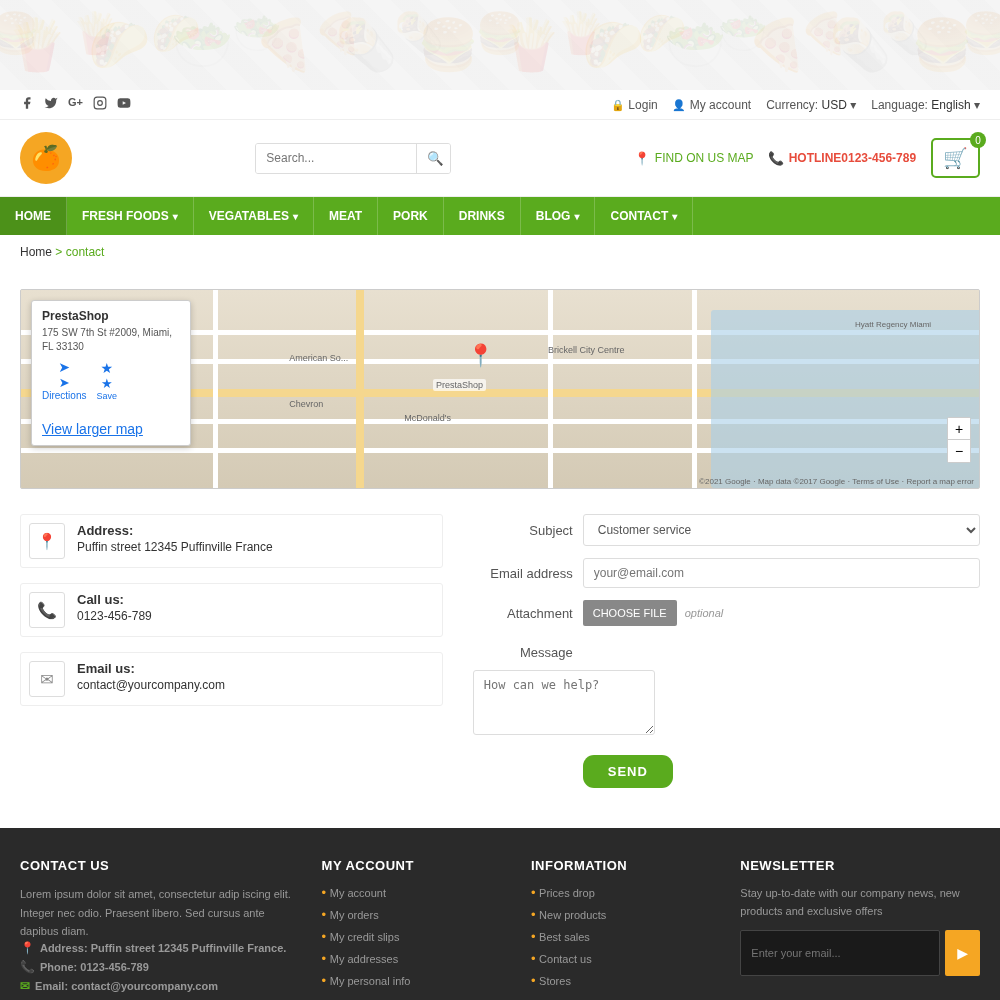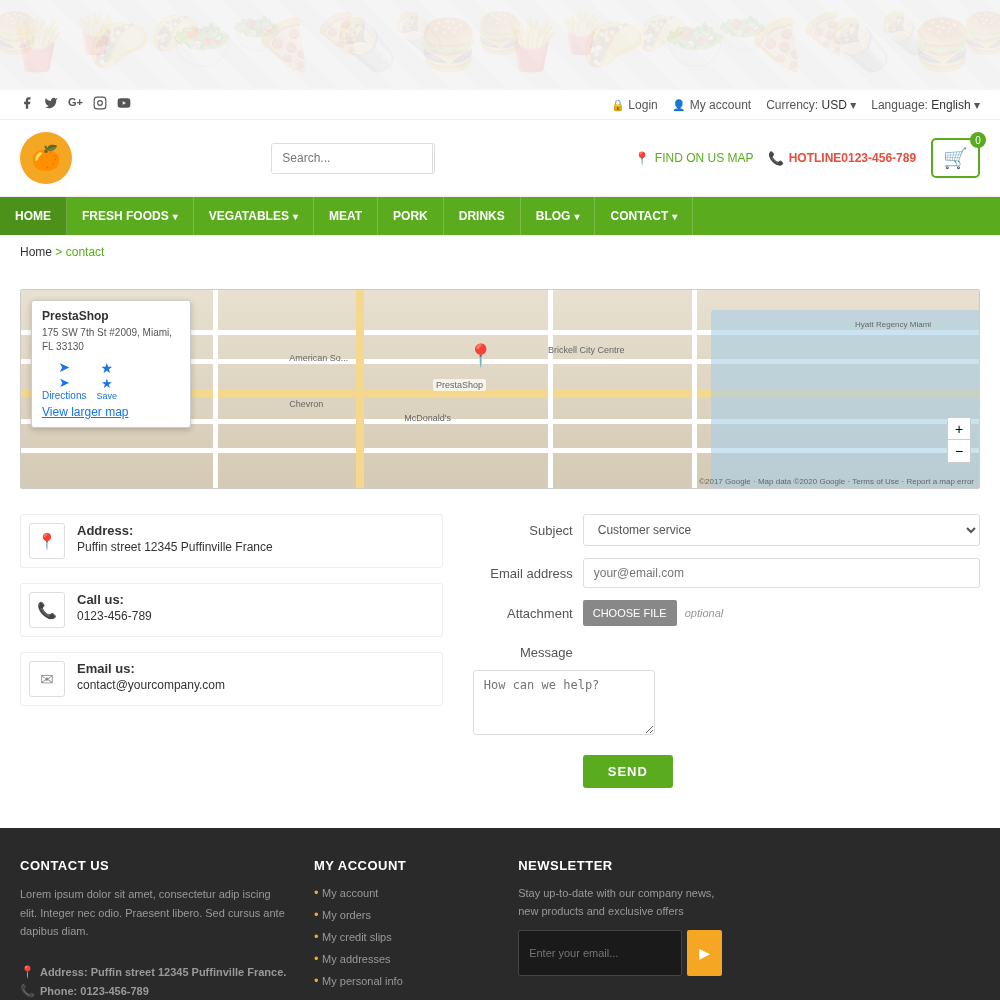--- a/index.html
+++ b/index.html
@@ -33,21 +33,21 @@
     .lock-icon::before { content: '🔒'; font-size: 11px; }
     .user-icon::before { content: '👤'; font-size: 11px; }
 
     
     .header { background: #fff; padding: 12px 20px; display: flex; align-items: center; justify-content: space-between; border-bottom: 1px solid #eee; }
     .logo-area { display: flex; align-items: center; gap: 10px; }
     .logo-circle { width: 52px; height: 52px; background: #f5a623; border-radius: 50%; display: flex; align-items: center; justify-content: center; font-size: 24px; }
     .logo-text { display: flex; flex-direction: column; }
     .logo-name { font-size: 22px; font-weight: bold; color: #5aab1e; }
     .logo-sub { font-size: 11px; color: #999; }
-    .search-bar { display: flex; border: 1px solid #ddd; border-radius: 3px; overflow: hidden; width: 164px; }
+    .search-bar { display: flex; border: 1px solid #ddd; border-radius: 3px; overflow: hidden; width: 196px; }
     .search-bar input { border: none; outline: none; padding: 7px 10px; font-size: 12px; width: 160px; color: #999; }
     .search-bar button { background: #fff; border: none; border-left: 1px solid #ddd; padding: 7px 10px; cursor: pointer; color: #999; }
     .header-right { display: flex; align-items: center; gap: 15px; font-size: 12px; }
     .find-us { color: #5aab1e; display: flex; align-items: center; gap: 4px; }
     .find-us::before { content: '📍'; font-size: 13px; }
     .hotline { color: #e74c3c; display: flex; align-items: center; gap: 4px; font-weight: bold; }
     .hotline::before { content: '📞'; font-size: 13px; }
     .cart-btn { background: #fff; border: 2px solid #5aab1e; border-radius: 5px; padding: 6px 10px; cursor: pointer; position: relative; }
     .cart-btn::before { content: '🛒'; font-size: 20px; }
     .cart-count { position: absolute; top: -8px; right: -8px; background: #5aab1e; color: #fff; font-size: 10px; border-radius: 50%; width: 16px; height: 16px; display: flex; align-items: center; justify-content: center; }
@@ -69,21 +69,21 @@
     
     .map-container { width: 100%; height: 200px; background: #e8e0d0; border: 1px solid #ccc; margin-bottom: 25px; position: relative; overflow: hidden; border-radius: 2px; }
     .map-info-box { position: absolute; top: 10px; left: 10px; background: #fff; border: 1px solid #ccc; border-radius: 3px; padding: 8px 10px; font-size: 11px; z-index: 10; width: 160px; box-shadow: 0 2px 6px rgba(0,0,0,0.2); }
     .map-info-title { font-weight: bold; font-size: 12px; margin-bottom: 3px; }
     .map-info-addr { color: #555; font-size: 10px; line-height: 1.4; margin-bottom: 5px; }
     .map-info-actions { display: flex; gap: 10px; align-items: center; }
     .map-info-dir { display: flex; flex-direction: column; align-items: center; font-size: 9px; color: #1a73e8; cursor: pointer; }
     .map-info-dir::before { content: '➤'; font-size: 14px; color: #1a73e8; }
     .map-info-save { display: flex; flex-direction: column; align-items: center; font-size: 9px; color: #1a73e8; cursor: pointer; }
     .map-info-save::before { content: '★'; font-size: 14px; color: #1a73e8; }
-    .map-view-larger { color: #1a73e8; font-size: 12px; text-decoration: underline; cursor: pointer; display: block; margin-top: 4px; }
+    .map-view-larger { color: #1a73e8; font-size: 14px; text-decoration: underline; cursor: pointer; display: block; margin-top: 20px; }
 
     
     .contact-area { display: flex; gap: 30px; margin-bottom: 20px; }
     .contact-left { flex: 1; display: flex; flex-direction: column; gap: 15px; }
     .contact-right { flex: 1.2; }
     .contact-item { display: flex; align-items: flex-start; gap: 12px; padding: 8px; border: 1px solid #eee; border-radius: 3px; }
     .contact-icon { width: 36px; height: 36px; border: 1px solid #ddd; border-radius: 3px; display: flex; align-items: center; justify-content: center; font-size: 16px; flex-shrink: 0; color: #888; }
     .contact-text { font-size: 12px; }
     .contact-text strong { font-size: 13px; display: block; margin-bottom: 2px; }
 
@@ -92,27 +92,27 @@
     .form-label { font-size: 13px; color: #555; width: 100px; text-align: right; flex-shrink: 0; }
     .form-control { flex: 1; }
     .form-control input, .form-control select, .form-control textarea {
       width: 100%; border: 1px solid #ddd; border-radius: 3px; padding: 7px 10px; font-size: 12px; outline: none; color: #555;
     }
     .form-control textarea { height: 65px; resize: vertical; }
     .form-control select { appearance: auto; background: #fff; }
     .attachment-row { display: flex; align-items: center; gap: 8px; }
     .choose-file-btn { background: #888; color: #fff; border: none; padding: 7px 10px; font-size: 11px; cursor: pointer; border-radius: 2px; white-space: nowrap; }
     .optional-text { color: #999; font-size: 11px; font-style: italic; }
-    .send-btn { background: #5aab1e; color: #fff; border: none; padding: 9px 25px; font-size: 13px; font-weight: bold; cursor: pointer; border-radius: 3px; text-transform: uppercase; letter-spacing: 1px; margin-top: 5px; text-align: center; }
+    .send-btn { background: #5aab1e; color: #fff; border: none; padding: 9px 25px; font-size: 13px; font-weight: bold; cursor: pointer; border-radius: 11px; text-transform: uppercase; letter-spacing: 1px; margin-top: 5px; text-align: center; }
 
     
     .footer { background: #2a2a2a; color: #aaa; padding: 30px 20px 15px; }
     .footer-grid { display: grid; grid-template-columns: 1.5fr 1fr 1fr 1.3fr; gap: 25px; margin-bottom: 20px; }
     .footer-section-title { color: #fff; font-size: 13px; font-weight: bold; text-transform: uppercase; margin-bottom: 12px; letter-spacing: 0.5px; }
-    .footer-text { font-size: 11px; line-height: 1.7; color: #999; margin-bottom: 24px; }
+    .footer-text { font-size: 11px; line-height: 1.7; color: #999; margin-bottom: 0; }
     .footer-contact-item { font-size: 11px; color: #999; margin-bottom: 5px; display: flex; align-items: center; gap: 5px; font-weight: bold; }
     .footer-contact-item::before { font-size: 12px; flex-shrink: 0; }
     .addr-icon::before { content: '📍'; color: #f5a623; }
     .phone-icon::before { content: '📞'; color: #999; }
     .email-icon::before { content: '✉'; color: #5aab1e; }
     .footer ul { list-style: none; }
     .footer ul li { margin-bottom: 7px; }
     .footer ul li::before { content: '• '; color: #f5a623; }
     .footer ul li a { color: #999; text-decoration: none; font-size: 11px; }
     .newsletter-text { font-size: 11px; color: #999; margin-bottom: 10px; line-height: 1.6; }
@@ -220,21 +220,21 @@
 
       <div style="position:absolute; top:32%; left:28%; font-size:9px; color:#666; white-space:nowrap;">American So...</div>
       <div style="position:absolute; top:45%; left:43%; font-size:9px; color:#666; white-space:nowrap; background:rgba(255,255,255,0.7); padding:1px 3px; border-radius:2px;">PrestaShop</div>
       <div style="position:absolute; top:28%; left:55%; font-size:9px; color:#666; white-space:nowrap;">Brickell City Centre</div>
       <div style="position:absolute; top:15%; right:5%; font-size:8px; color:#666; white-space:nowrap;">Hyatt Regency Miami</div>
       <div style="position:absolute; top:55%; left:28%; font-size:9px; color:#666;">Chevron</div>
       <div style="position:absolute; top:62%; left:40%; font-size:9px; color:#666;">McDonald's</div>
 
       <div style="position:absolute; top:40%; left:48%; font-size:22px; transform:translate(-50%,-100%); color:#e74c3c;">📍</div>
 
-      <div style="position:absolute; bottom:2px; right:5px; font-size:8px; color:#666;">©2017 Google · Map data ©2020 Google · Terms of Use · Report a map error</div>
+      <div style="position:absolute; bottom:2px; right:5px; font-size:8px; color:#666;">©2021 Google · Map data ©2017 Google · Terms of Use · Report a map error</div>
 
       <div style="position:absolute; right:8px; bottom:25px; display:flex; flex-direction:column; background:#fff; border:1px solid #ccc; border-radius:2px;">
         <button style="border:none; background:#fff; width:22px; height:22px; font-size:14px; cursor:pointer; border-bottom:1px solid #ccc;">+</button>
         <button style="border:none; background:#fff; width:22px; height:22px; font-size:14px; cursor:pointer;">−</button>
       </div>
     </div>
 
     <div class="map-info-box">
       <div class="map-info-title">PrestaShop</div>
       <div class="map-info-addr">175 SW 7th St #2009, Miami, FL 33130</div>
@@ -336,20 +336,30 @@
       <div class="footer-section-title">MY ACCOUNT</div>
       <ul>
         <li><a href="#">My account</a></li>
         <li><a href="#">My orders</a></li>
         <li><a href="#">My credit slips</a></li>
         <li><a href="#">My addresses</a></li>
         <li><a href="#">My personal info</a></li>
       </ul>
     </div>
 
+    <div>
+      <div class="footer-section-title">INFORMATION</div>
+      <ul>
+        <li><a href="#">Prices drop</a></li>
+        <li><a href="#">New products</a></li>
+        <li><a href="#">Best sales</a></li>
+        <li><a href="#">Contact us</a></li>
+        <li><a href="#">Stores</a></li>
+      </ul>
+    </div>
 
     <div>
       <div class="footer-section-title">NEWSLETTER</div>
       <div class="newsletter-text">Stay up-to-date with our company news, new products and exclusive offers</div>
       <div class="newsletter-form">
         <input class="newsletter-input" type="email" placeholder="Enter your email..." style="">
         <button class="newsletter-btn">▶</button>
       </div>
     </div>
   </div>

